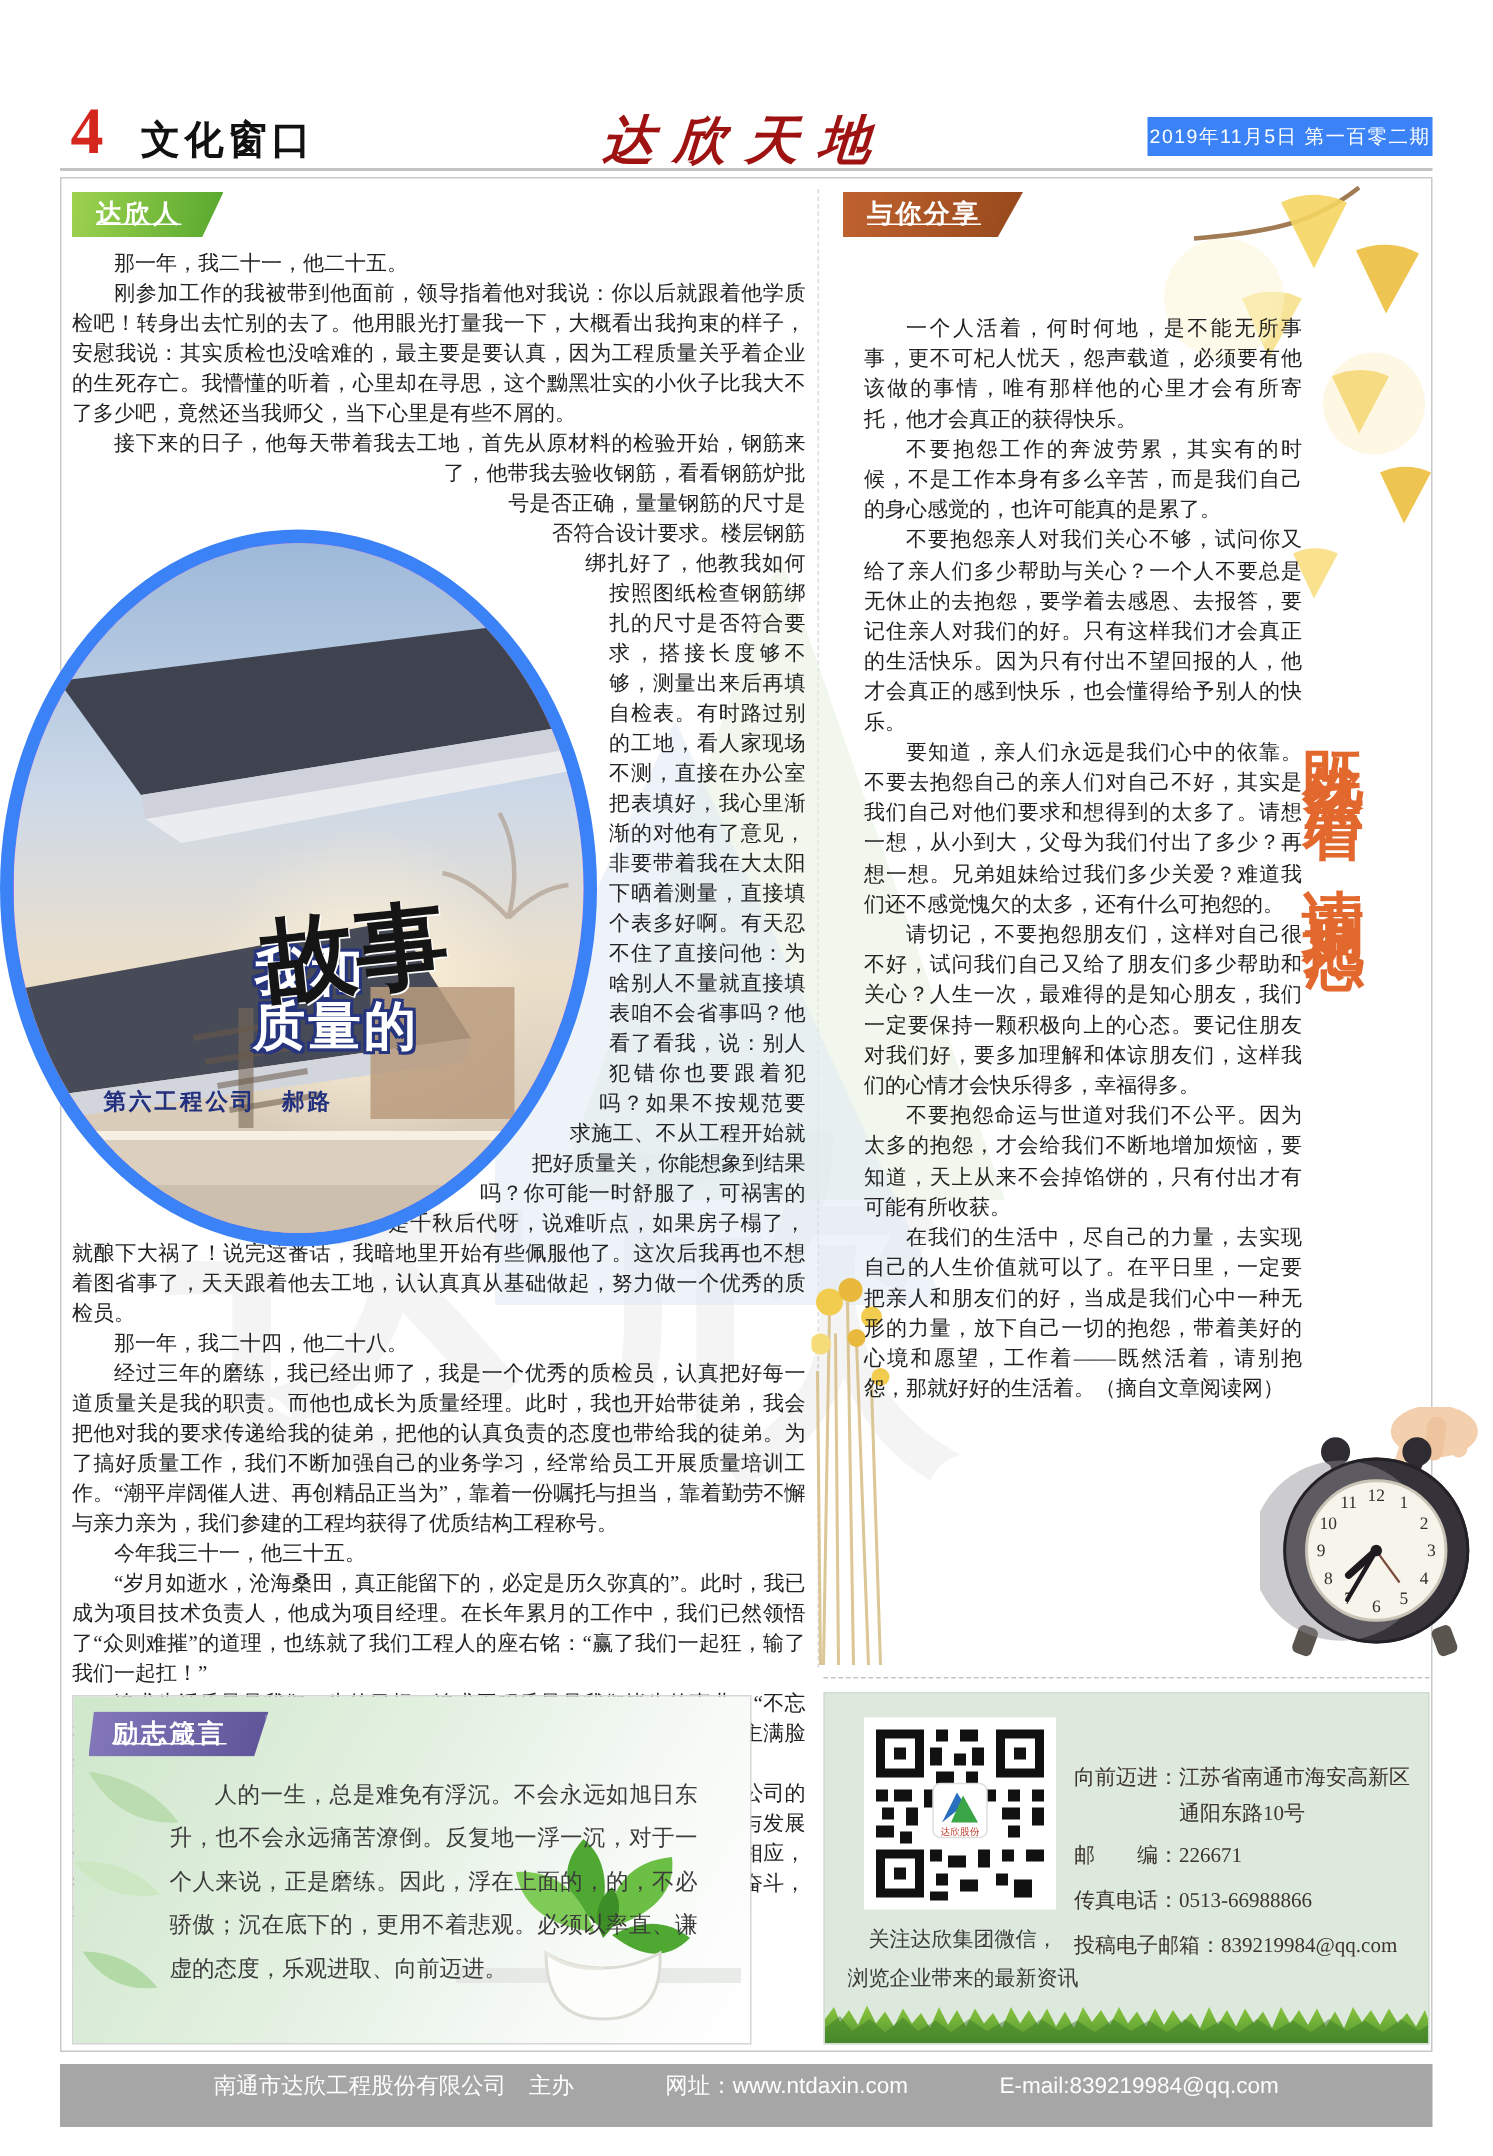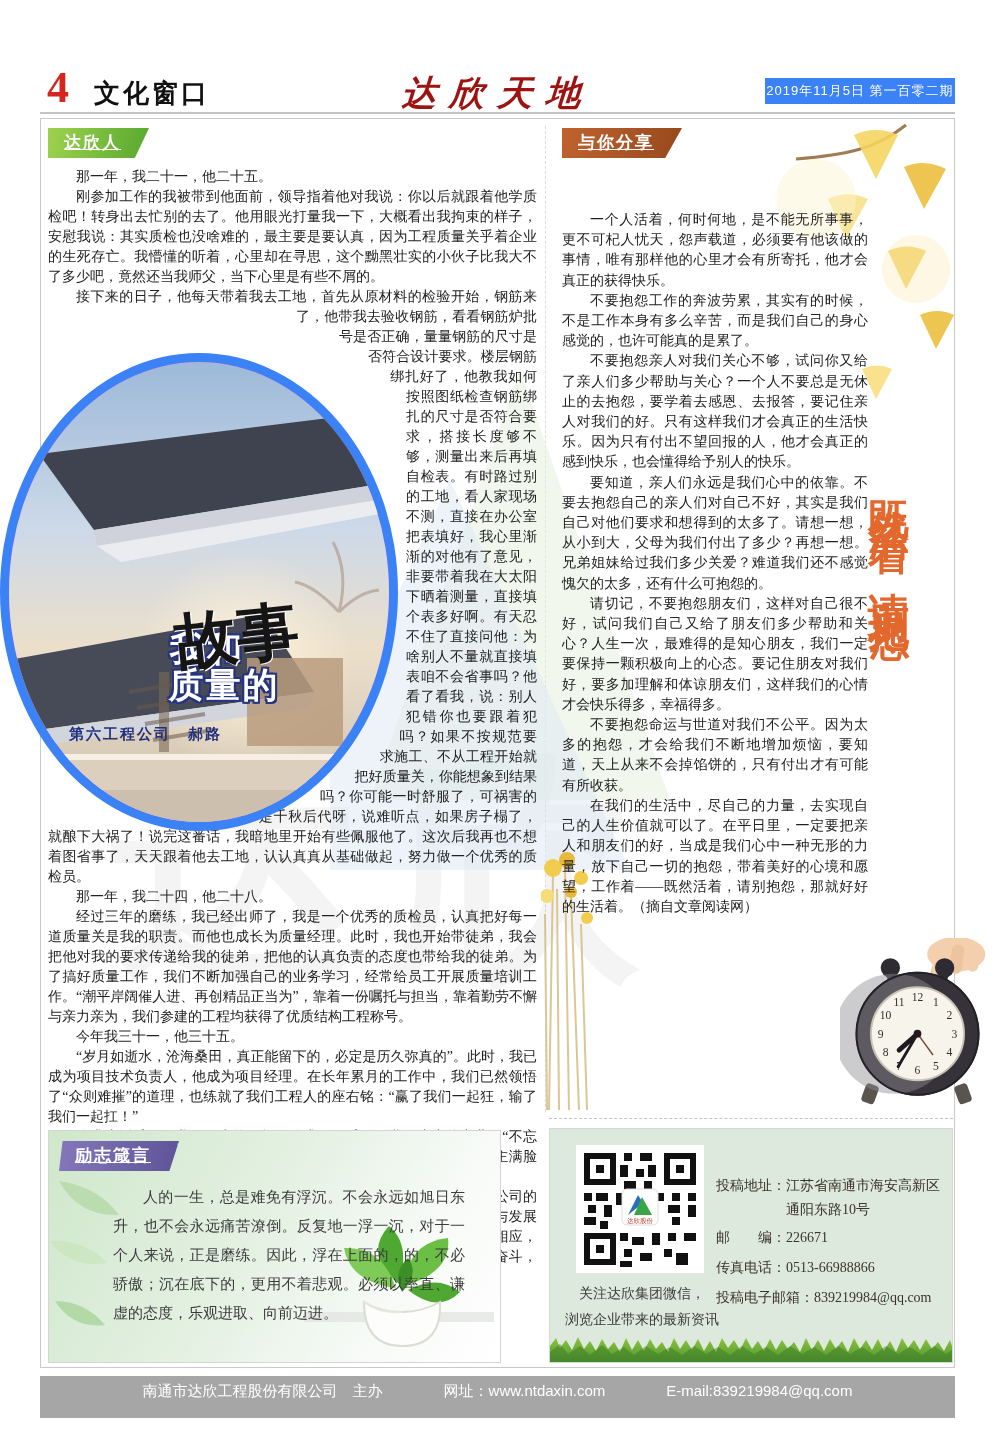--- a/index.html
+++ b/index.html
@@ -31,21 +31,21 @@
         clip-path:polygon(0 0,100% 0,86% 100%,0 100%);}
   .ribbon.purple{background:linear-gradient(100deg,#8478bb,#5f5398);
         clip-path:polygon(3% 0,100% 0,92% 100%,0 100%);}
   .rib-tail{position:absolute;width:0;height:0;border-style:solid;}
   
   .col{position:absolute;z-index:2;}
   .col-left{left:48px;top:128px;width:489px;}
   .col-right{left:562px;top:128px;width:306px;}
   .article p{margin:0;text-align:justify;text-indent:2em;font-size:14px;line-height:20px;color:#222;}
   .col-left .article{margin-top:9px;}
-  .col-right .article{margin-top:52px;}
+  .col-right .article{margin-top:52px;margin-left:14px;}
   .col-right .article p{line-height:20.2px;}
   
   .feature-float{float:left;width:398px;height:478px;margin:66px 8px 6px -48px;border-radius:50%;
         border:9px solid #3b82f6;box-sizing:border-box;overflow:hidden;position:relative;
         shape-outside:circle(52% at 46% 50%);shape-margin:8px;background:#d946ef;text-align:center;}
   .feat-title{position:absolute;left:48px;bottom:118px;width:300px;z-index:3;}
   .feat-w{font-size:35px;font-weight:900;color:#fff;letter-spacing:2px;line-height:1.05;
         text-shadow:-2px 0 #27357e,2px 0 #27357e,0 -2px #27357e,0 2px #27357e,
         -2px -2px #27357e,2px 2px #27357e,-2px 2px #27357e,2px -2px #27357e;
         font-family:"Liberation Sans",sans-serif;display:block;}
@@ -330,21 +330,21 @@
         <polygon points="52,70 62,50 67,58" fill="#2a6fbd"></polygon>
         <polygon points="58,70 66,52 76,70" fill="#3aa546"></polygon>
         <text x="64" y="78" font-size="6.5" text-anchor="middle" fill="#c23a2a" font-family="Liberation Sans,sans-serif">达欣股份</text>
       </svg>
     </div>
     <div class="qr-caption">
       <div>关注达欣集团微信，</div>
       <div>浏览企业带来的最新资讯</div>
     </div>
     <div class="contact-lines">
-      <div><span>投稿地址：</span><span>江苏省南通市海安高新区</span></div>
+      <div><span>向前迈进：</span><span>江苏省南通市海安高新区</span></div>
       <div class="wrap2">通阳东路10号</div>
       <div><span>邮　　编：</span><span>226671</span></div>
       <div><span>传真电话：</span><span>0513-66988866</span></div>
       <div><span>投稿电子邮箱：</span><span>839219984@qq.com</span></div>
     </div>
     <svg class="grass" viewBox="0 0 402 28" preserveAspectRatio="none">
       <defs>
           <linearGradient id="gr" x1="0" y1="0" x2="0" y2="1">
         <stop offset="0" stop-color="#8cc63f"></stop>
             <stop offset="1" stop-color="#4f9430"></stop>

